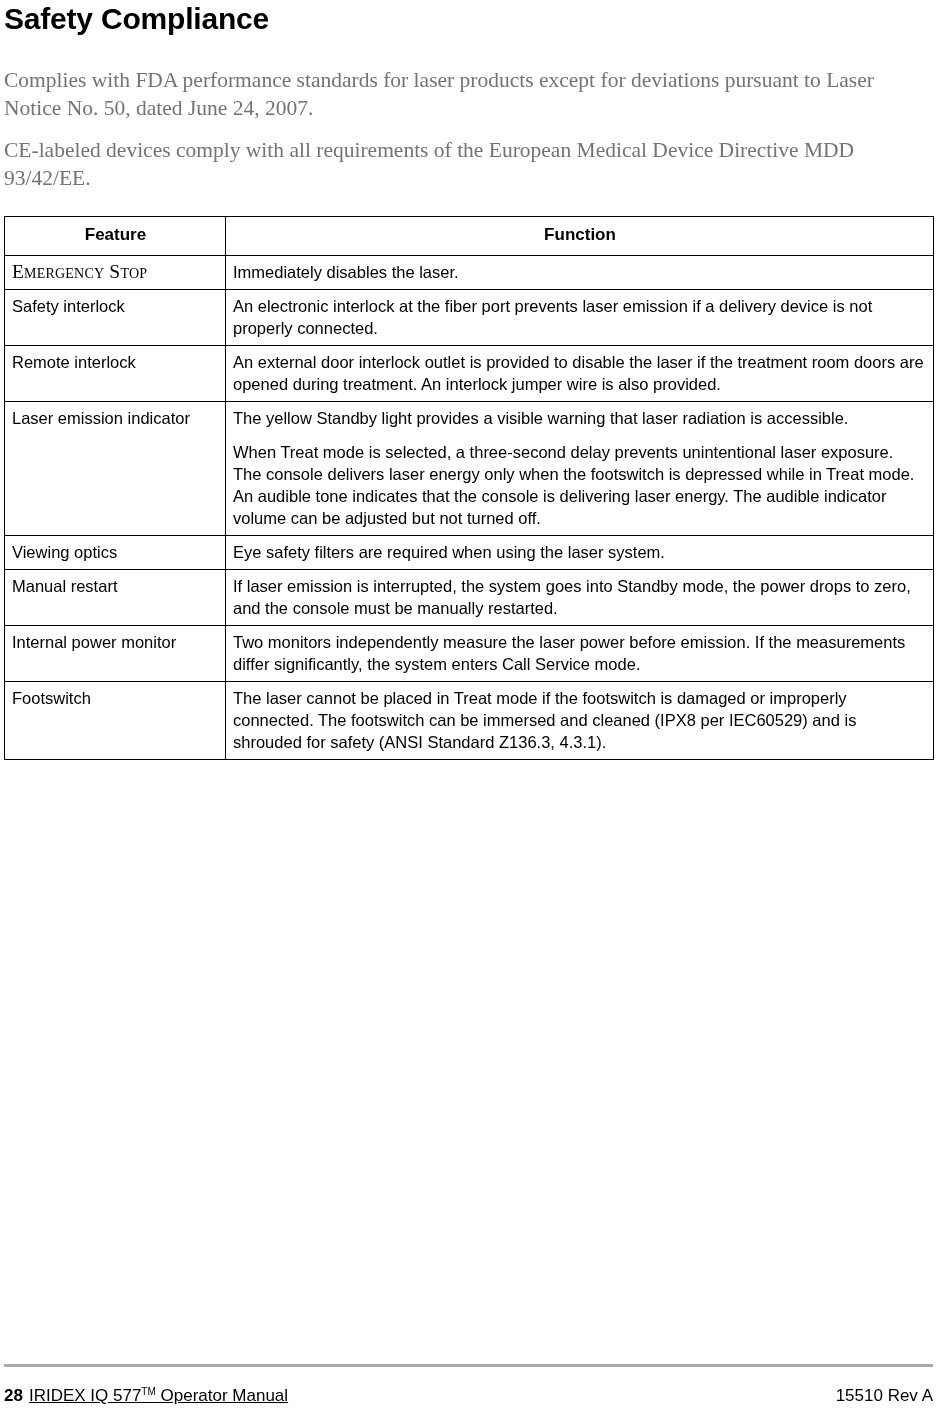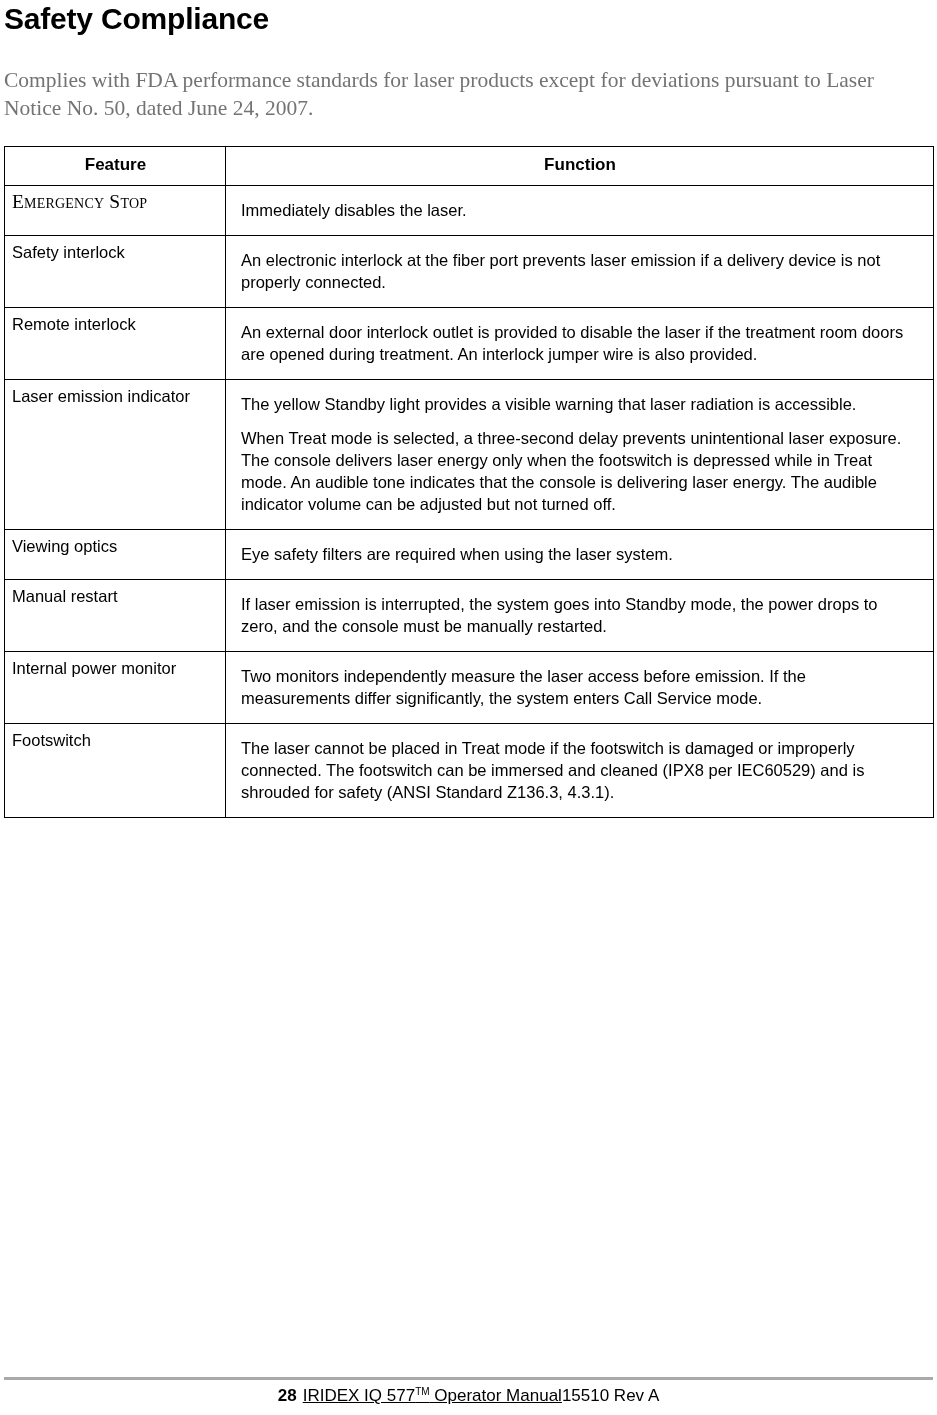--- a/index.html
+++ b/index.html
@@ -85,43 +85,43 @@
   }
 
   td.feature-cell.smallcaps {
     font-family: "Liberation Serif", serif;
     font-variant: small-caps;
     font-size: 19.5px;
     letter-spacing: 0.2px;
   }
 
   td.function-cell p {
-    margin: 8px;
+    margin: 0;
     padding: 0;
   }
   td.function-cell p + p {
     margin-top: 12px;
   }
 
   .footer {
     position: absolute;
     left: 4px;
     bottom: 8px;
     width: 929px;
   }
   .footer-rule {
     height: 3px;
     background: #a9a9a9;
     width: 929px;
   }
   .footer-row {
     display: flex;
-    justify-content: center;
+    justify-content: space-between;
     align-items: baseline;
-    padding-top: 5px;
+    padding-top: 18px;
     font-family: "Liberation Sans", sans-serif;
     font-size: 17px;
     line-height: 22px;
   }
   .footer-left {
     display: flex;
     align-items: baseline;
     gap: 6px;
   }
   .footer-page-number {
@@ -141,20 +141,21 @@
 <body>
 
 <div class="page">
 
   <div class="content">
 
     <h1 class="page-title">Safety Compliance</h1>
 
     <p class="body-para para-1">Complies with FDA performance standards for laser products except for deviations pursuant to Laser Notice No. 50, dated June 24, 2007.</p>
 
+    <p class="body-para para-2">CE-labeled devices comply with all requirements of the European Medical Device Directive MDD 93/42/EE.</p>
 
     <table class="feature-table">
       <colgroup>
         <col class="c1">
         <col class="c2">
       </colgroup>
       <thead>
         <tr>
           <th>Feature</th>
           <th>Function</th>
@@ -194,21 +195,21 @@
           </tr>
           <tr>
             <td class="feature-cell">Manual restart</td>
             <td class="function-cell">
               <p>If laser emission is interrupted, the system goes into Standby mode, the power drops to zero, and the console must be manually restarted.</p>
             </td>
           </tr>
           <tr>
             <td class="feature-cell">Internal power monitor</td>
             <td class="function-cell">
-              <p>Two monitors independently measure the laser access before emission. If the measurements differ significantly, the system enters Call Service mode.</p>
+              <p>Two monitors independently measure the laser power before emission. If the measurements differ significantly, the system enters Call Service mode.</p>
             </td>
           </tr>
           <tr>
             <td class="feature-cell">Footswitch</td>
             <td class="function-cell">
               <p>The laser cannot be placed in Treat mode if the footswitch is damaged or improperly connected. The footswitch can be immersed and cleaned (IPX8 per IEC60529) and is shrouded for safety (ANSI Standard Z136.3, 4.3.1).</p>
             </td>
           </tr>
         </tbody>
     </table>

